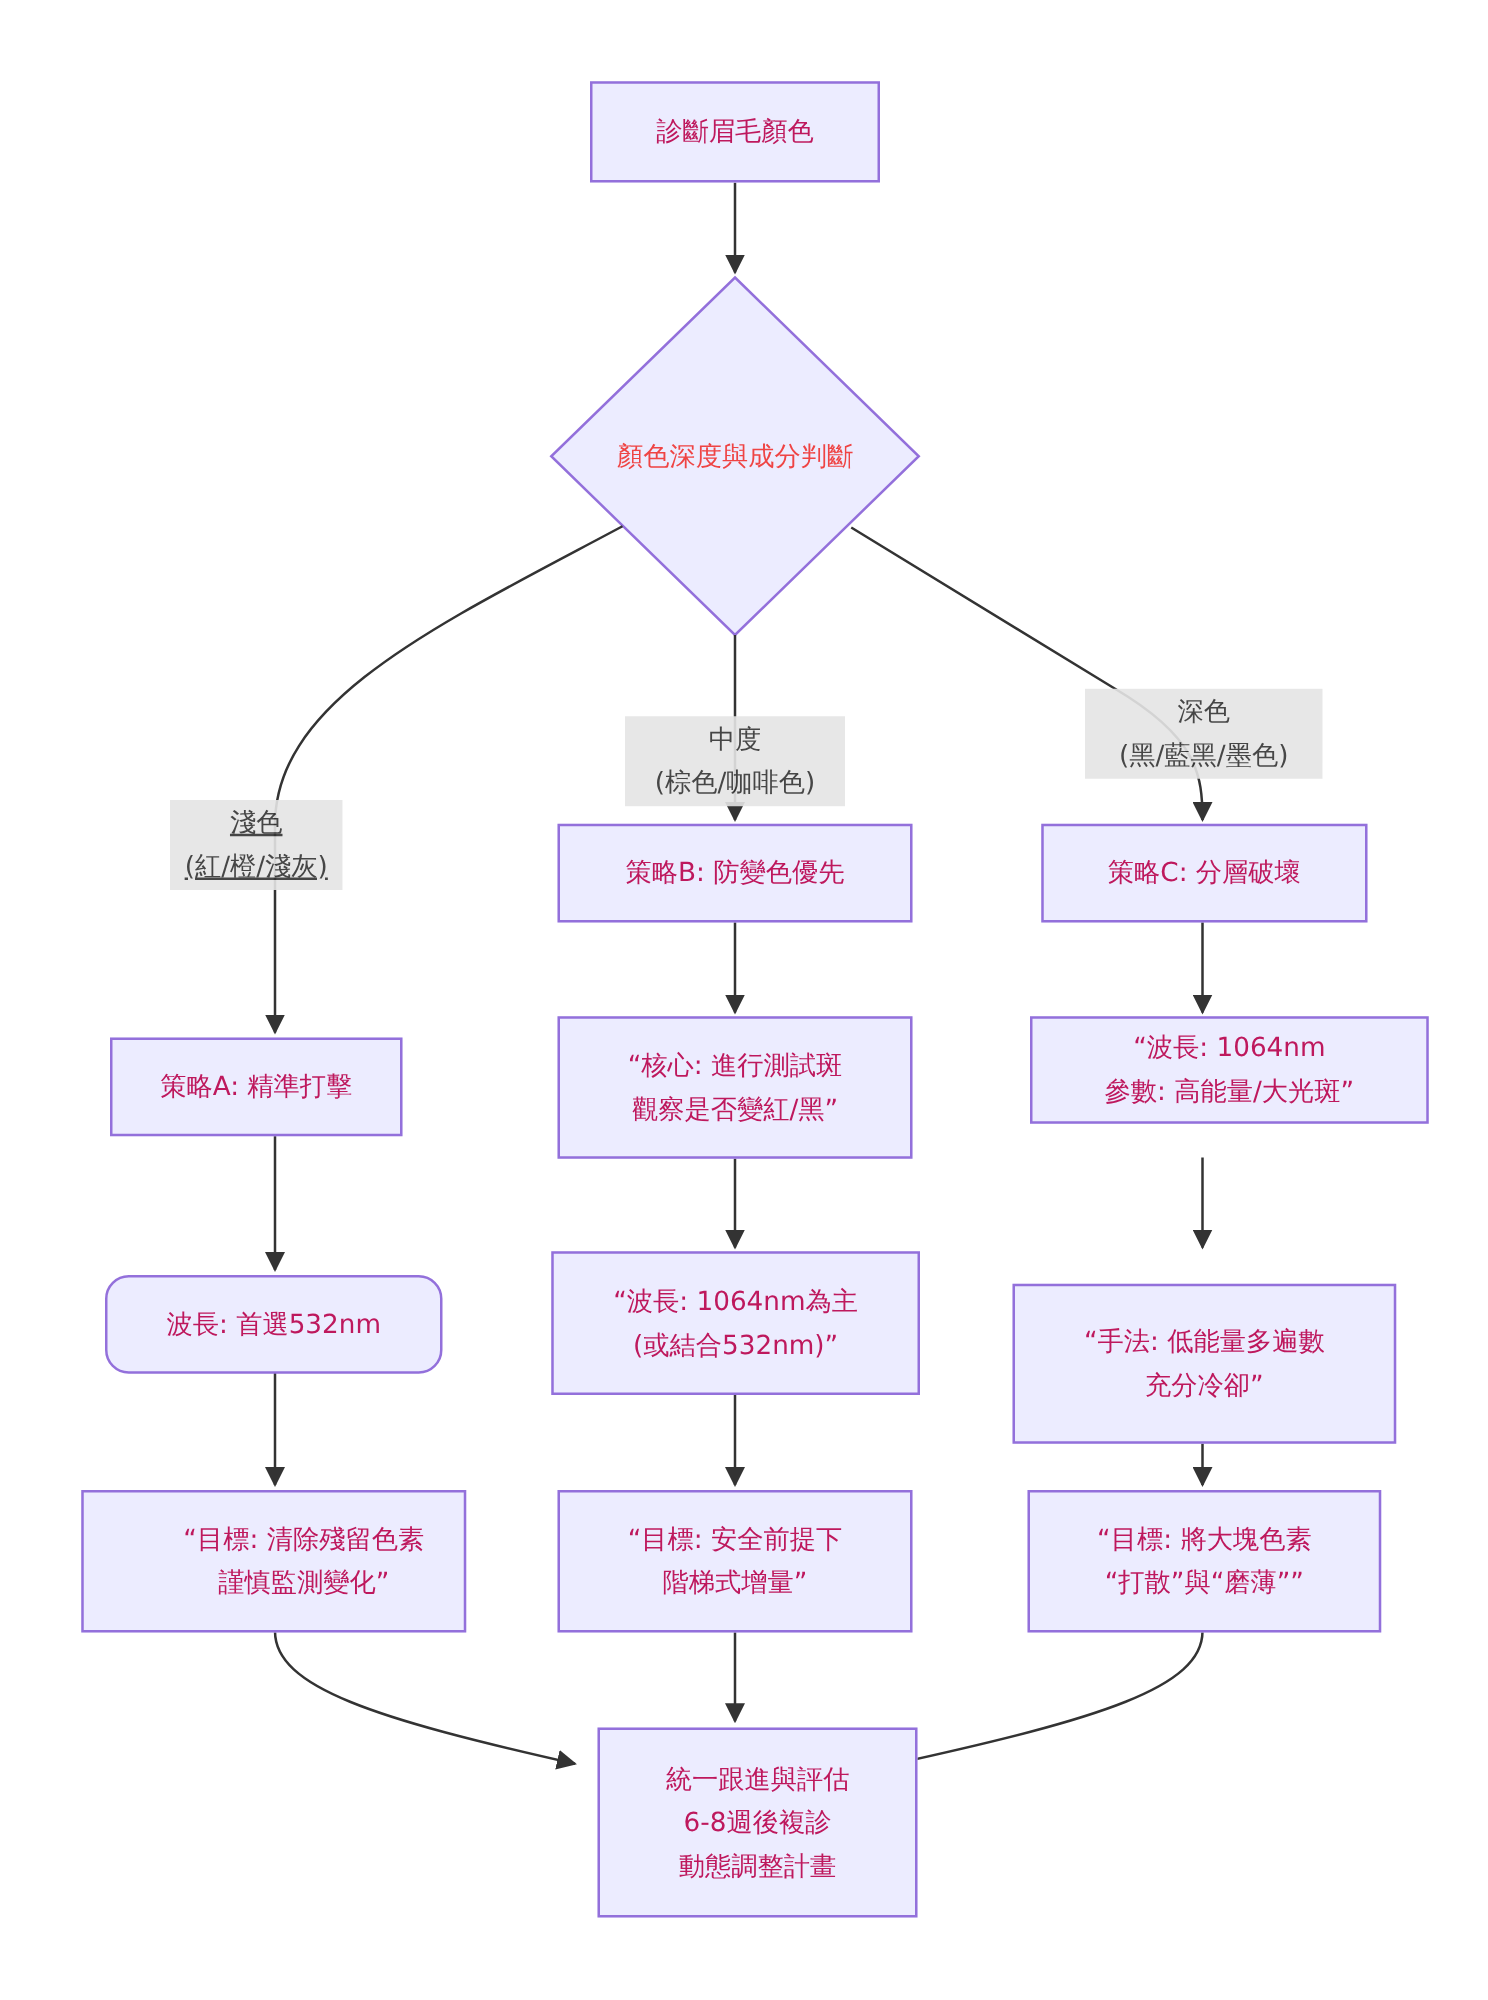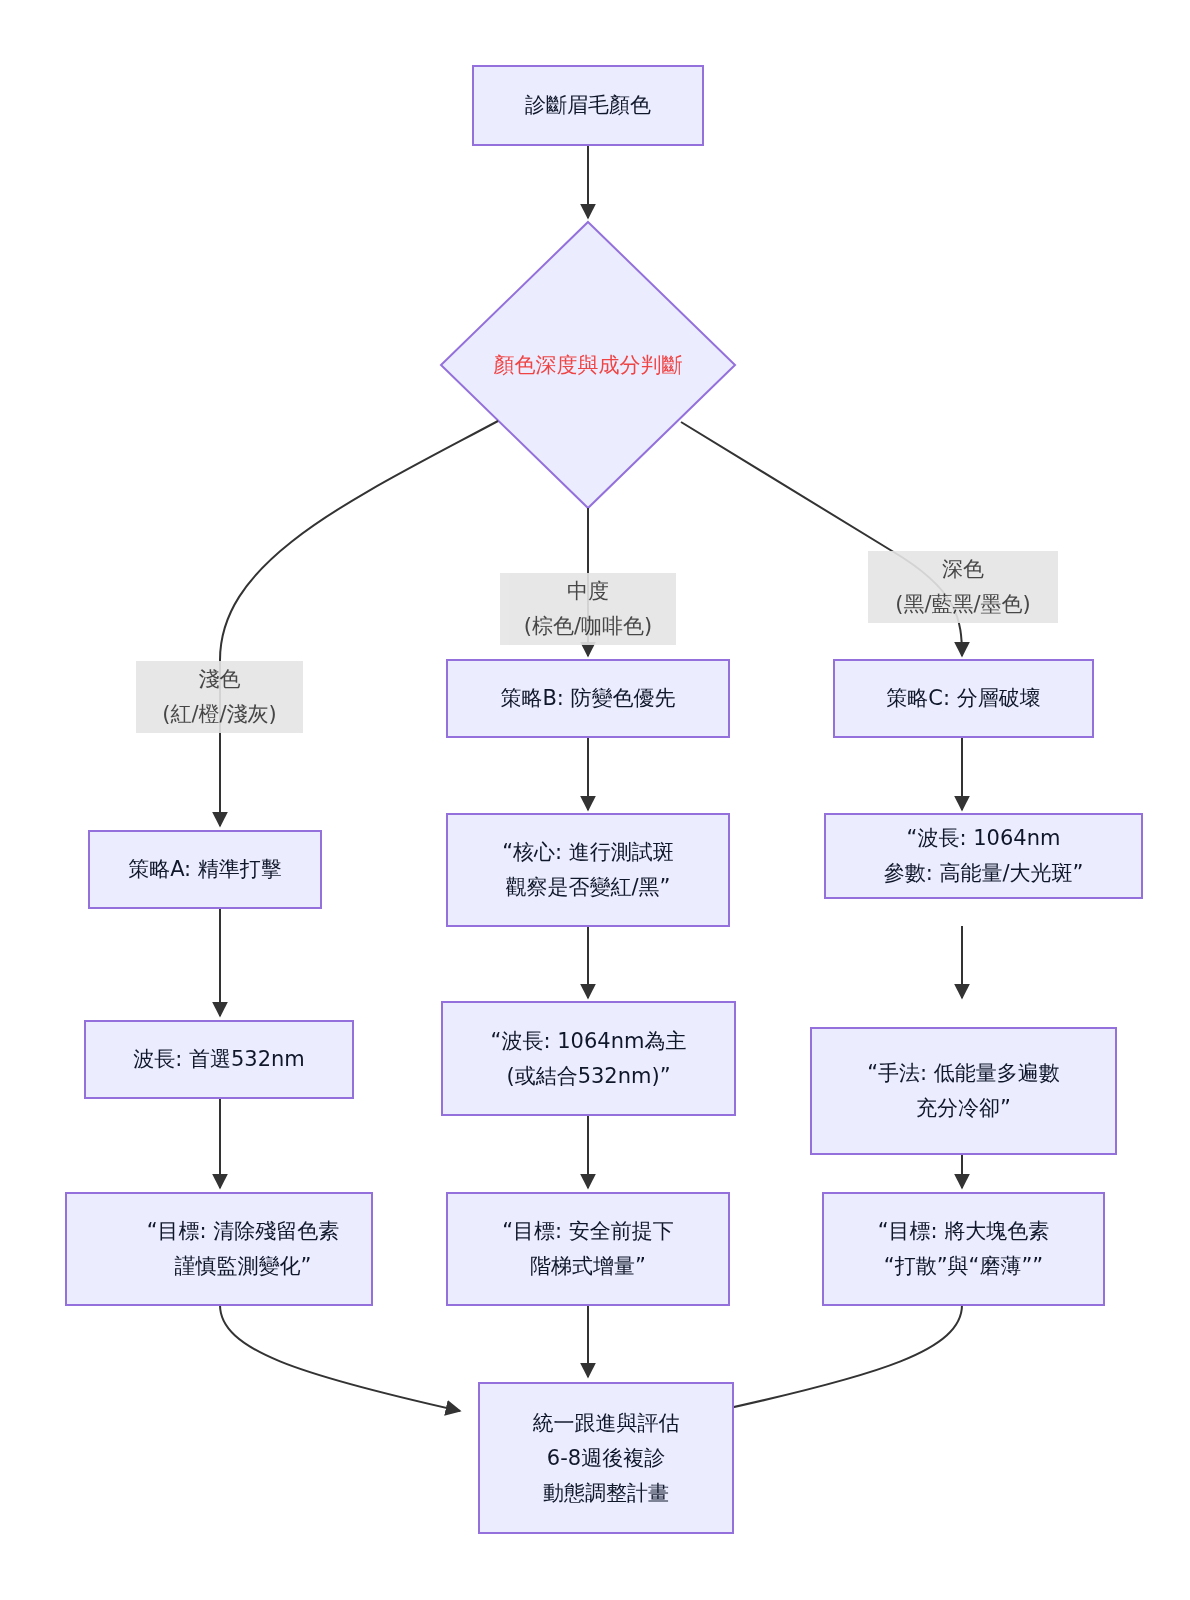--- a/index.html
+++ b/index.html
@@ -3,21 +3,21 @@
   <meta charset="utf-8">
   <style>
     html, body { margin: 0; padding: 0; background: #ffffff; }
     body { width: 1190px; height: 1600px; position: relative; overflow: hidden;
            font-family: "DejaVu Sans", "Liberation Sans", sans-serif; }
     #edges { position: absolute; left: 0; top: 0; width: 1190px; height: 1600px; }
     .node {
       position: absolute; box-sizing: border-box;
       background: #ECECFF; border: 2px solid #9370DB;
       display: flex; align-items: center; justify-content: center;
-      text-align: center; color: #0f172a; font-size: 21px; line-height: 35px;
+      text-align: center; color: #be185d; font-size: 21px; line-height: 35px;
       white-space: pre-line;
     }
     .label {
       position: absolute; box-sizing: border-box;
       background: #e5e5e5; opacity: 0.9;
       display: flex; align-items: center; justify-content: center;
       text-align: center; color: #333333; font-size: 21px; line-height: 35px;
       white-space: pre-line;
     }
     .diamond-text {
@@ -58,32 +58,32 @@
 
   <path d="M220,1305 C220,1350 300,1375 460,1411" stroke="#333" stroke-width="2" fill="none" marker-end="url(#arrow)"></path>
   <path d="M588,1305 L588,1377" stroke="#333" stroke-width="2" fill="none" marker-end="url(#arrow)"></path>
   <path d="M962,1305 C962,1350 880,1375 716,1411" stroke="#333" stroke-width="2" fill="none" marker-end="url(#arrow)"></path>
 </svg>
 
 <div class="node" style="left:472px; top:65px; width:232px; height:81px;">診斷眉毛顏色</div>
 
 <div class="diamond-text" style="left:438px; top:350px;">顏色深度與成分判斷</div>
 
-<div class="label" style="left:136px; top:661px; width:167px; height:72px;">淺色
+<div class="label" style="left:136px; top:640px; width:138px; height:72px;text-decoration:underline;">淺色
 (紅/橙/淺灰)</div>
 <div class="label" style="left:500px; top:573px; width:176px; height:72px;">中度
 (棕色/咖啡色)</div>
 <div class="label" style="left:868px; top:551px; width:190px; height:72px;">深色
 (黑/藍黑/墨色)</div>
 
 <div class="node" style="left:88px; top:830px; width:234px; height:79px;">策略A: 精準打擊</div>
 <div class="node" style="left:446px; top:659px; width:284px; height:79px;">策略B: 防變色優先</div>
 <div class="node" style="left:833px; top:659px; width:261px; height:79px;">策略C: 分層破壞</div>
 
-<div class="node" style="left:84px; top:1020px; width:270px; height:79px;">波長: 首選532nm</div>
+<div class="node" style="left:84px; top:1020px; width:270px; height:79px;border-radius:19px;">波長: 首選532nm</div>
 <div class="node" style="left:65px; top:1192px; width:308px; height:114px;padding-left:48px;">“目標: 清除殘留色素
 謹慎監測變化”</div>
 
 <div class="node" style="left:446px; top:813px; width:284px; height:114px;">“核心: 進行測試斑
 觀察是否變紅/黑”</div>
 <div class="node" style="left:441px; top:1001px; width:295px; height:115px;">“波長: 1064nm為主
 (或結合532nm)”</div>
 <div class="node" style="left:446px; top:1192px; width:284px; height:114px;">“目標: 安全前提下
 階梯式增量”</div>
 

